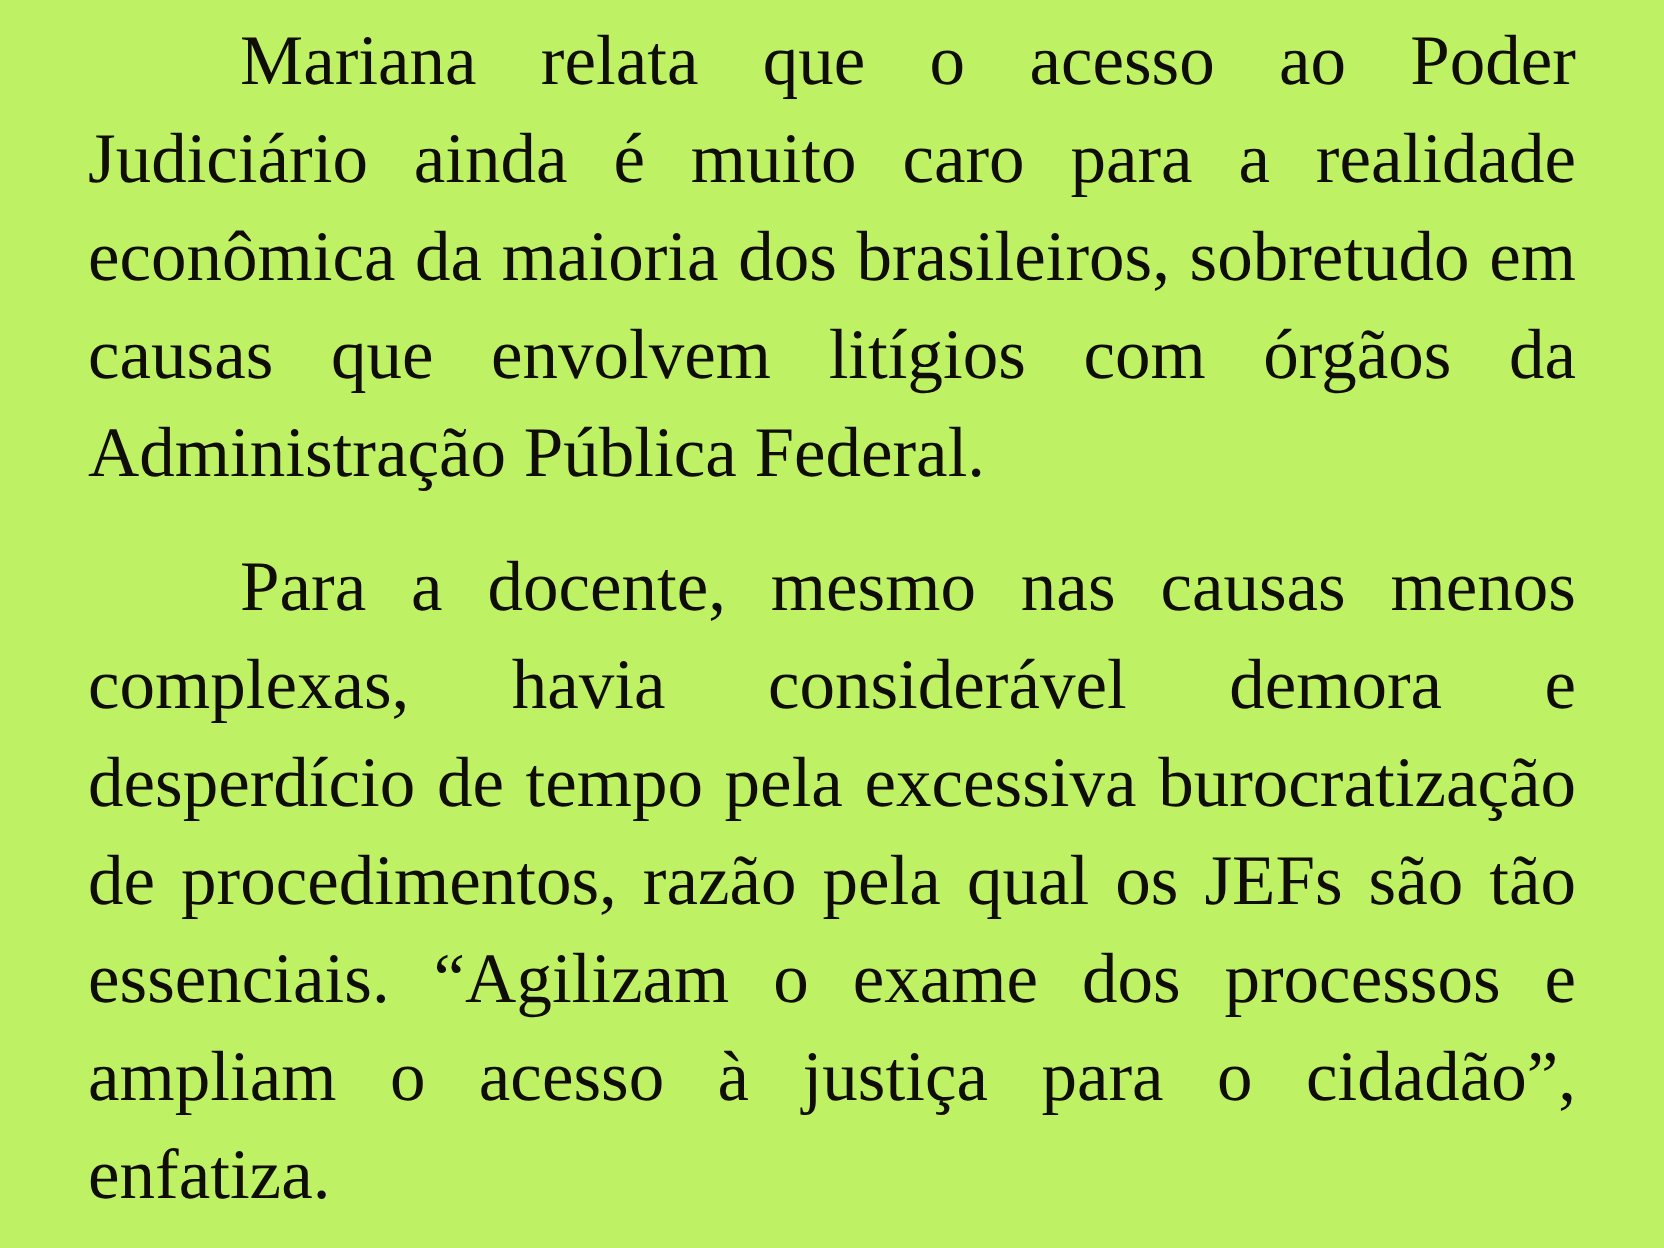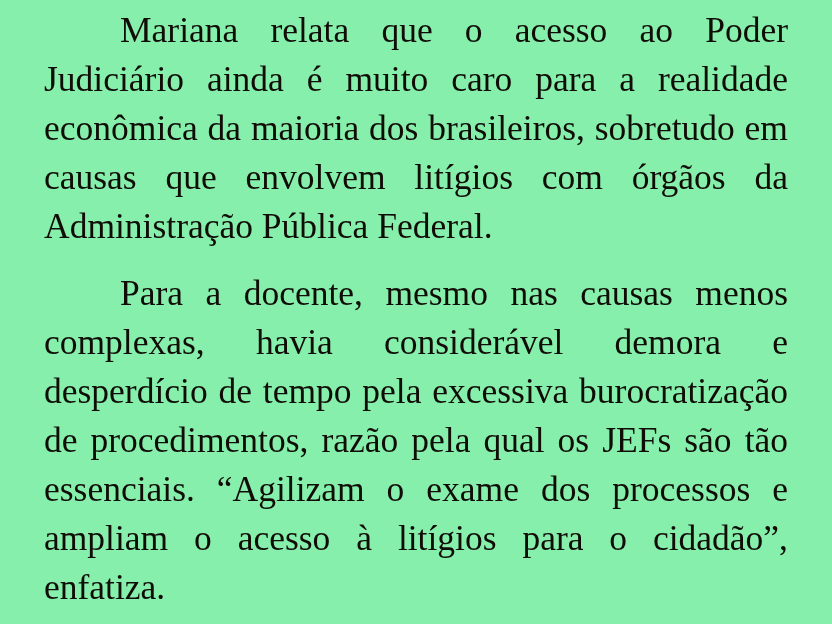--- a/index.html
+++ b/index.html
@@ -10,21 +10,21 @@
     width: 832px;
     height: 624px;
     background: #f6e3bf;
     font-family: "Liberation Serif", serif;
     overflow: hidden;
   }
   .page {
     width: 832px;
     height: 624px;
     box-sizing: border-box;
-    background: #86efac;
+    background: #bef264;
     padding: 6px 44px 0 44px;
     display: flex;
     flex-direction: column;
   }
   .para {
     font-family: "Liberation Serif", serif;
     font-size: 35.5px;
     line-height: 49px;
     color: #100c06;
     text-align: justify;
@@ -35,14 +35,14 @@
   }
   .para + .para {
     margin-top: 18px;
   }
 </style>
 </head>
 <body>
 
 <div class="page">
   <p class="para">Mariana relata que o acesso ao Poder Judiciário ainda é muito caro para a realidade econômica da maioria dos brasileiros, sobretudo em causas que envolvem litígios com órgãos da Administração Pública Federal.</p>
-  <p class="para">Para a docente, mesmo nas causas menos complexas, havia considerável demora e desperdício de tempo pela excessiva burocratização de procedimentos, razão pela qual os JEFs são tão essenciais. “Agilizam o exame dos processos e ampliam o acesso à litígios para o cidadão”, enfatiza.</p>
+  <p class="para">Para a docente, mesmo nas causas menos complexas, havia considerável demora e desperdício de tempo pela excessiva burocratização de procedimentos, razão pela qual os JEFs são tão essenciais. “Agilizam o exame dos processos e ampliam o acesso à justiça para o cidadão”, enfatiza.</p>
 </div>
 
 </body></html>

